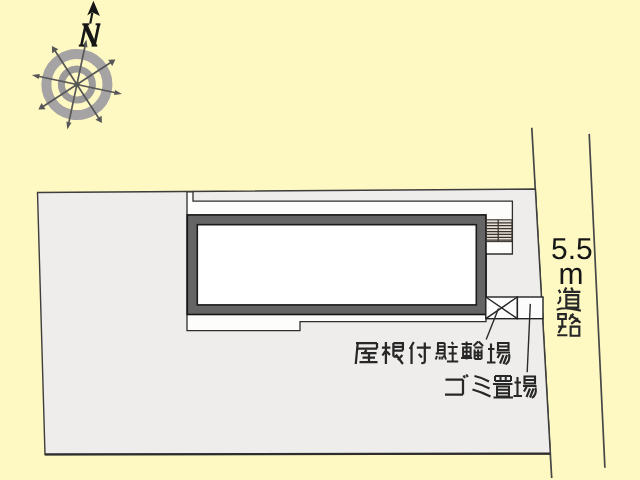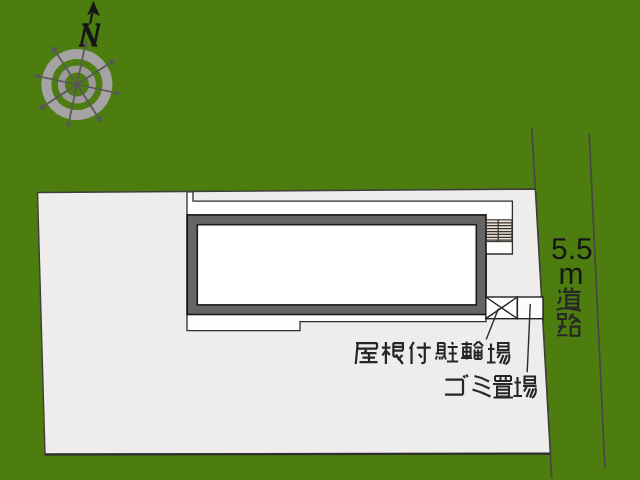--- a/index.html
+++ b/index.html
@@ -1,16 +1,16 @@
 <!DOCTYPE html>
 <html><head>
 <meta charset="utf-8">
 <style>
   html,body{margin:0;padding:0;background:#ffffff;}
-  #stage{position:relative;width:640px;height:480px;overflow:hidden;background:#4d7c0f;
+  #stage{position:relative;width:640px;height:480px;overflow:hidden;background:#fef9c3;
          font-family:"Liberation Sans", sans-serif;}
   svg{position:absolute;left:0;top:0;}
 </style>
 </head>
 <body>
 <div id="stage">
 <svg width="640" height="480" viewBox="0 0 640 480">
   <defs>
 
     <g id="k_ya" fill="none" stroke="#272727" stroke-width="9">

